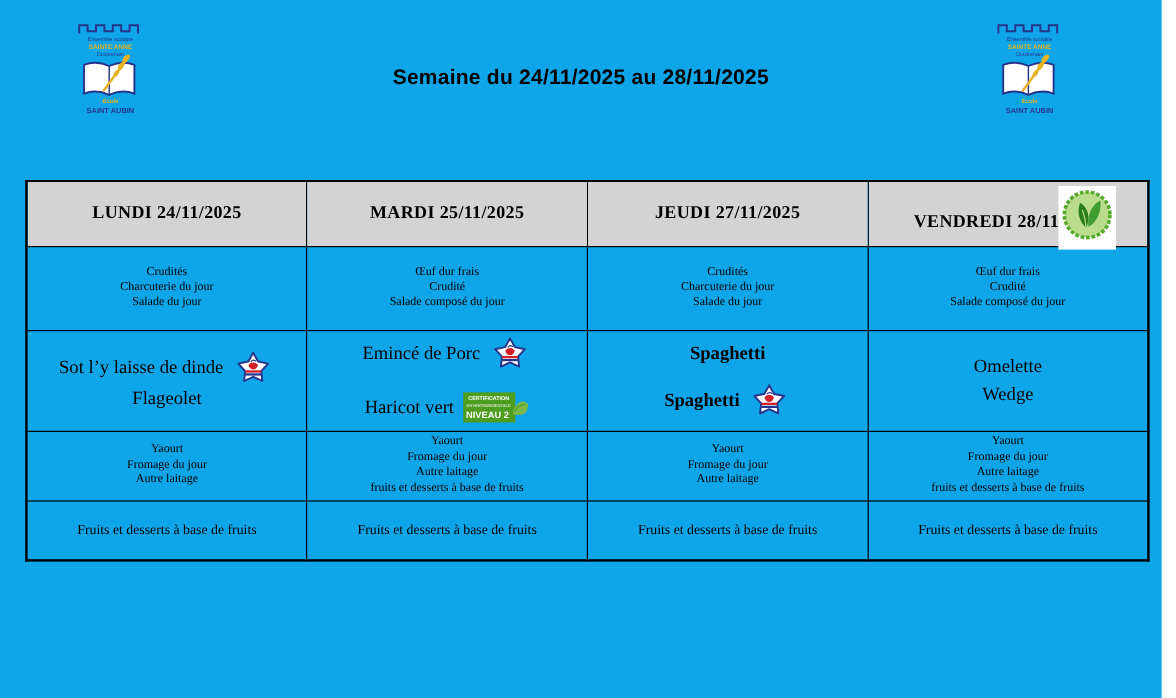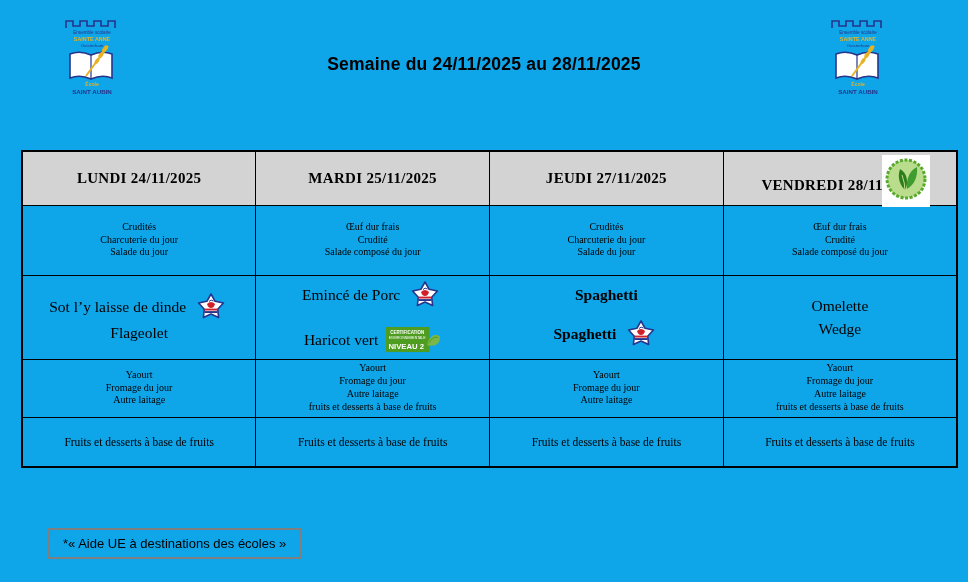--- a/index.html
+++ b/index.html
@@ -259,15 +259,14 @@
       <td>
         <span>Fruits et desserts à base de fruits</span>
       </td>
       <td>
         <span>Fruits et desserts à base de fruits</span>
       </td>
     </tr>
   </tbody>
     </table>
 
-  <div class="footer-note">*« Aide UE à destinations des écoles »</div>
 
 </div>
 
 </body></html>

